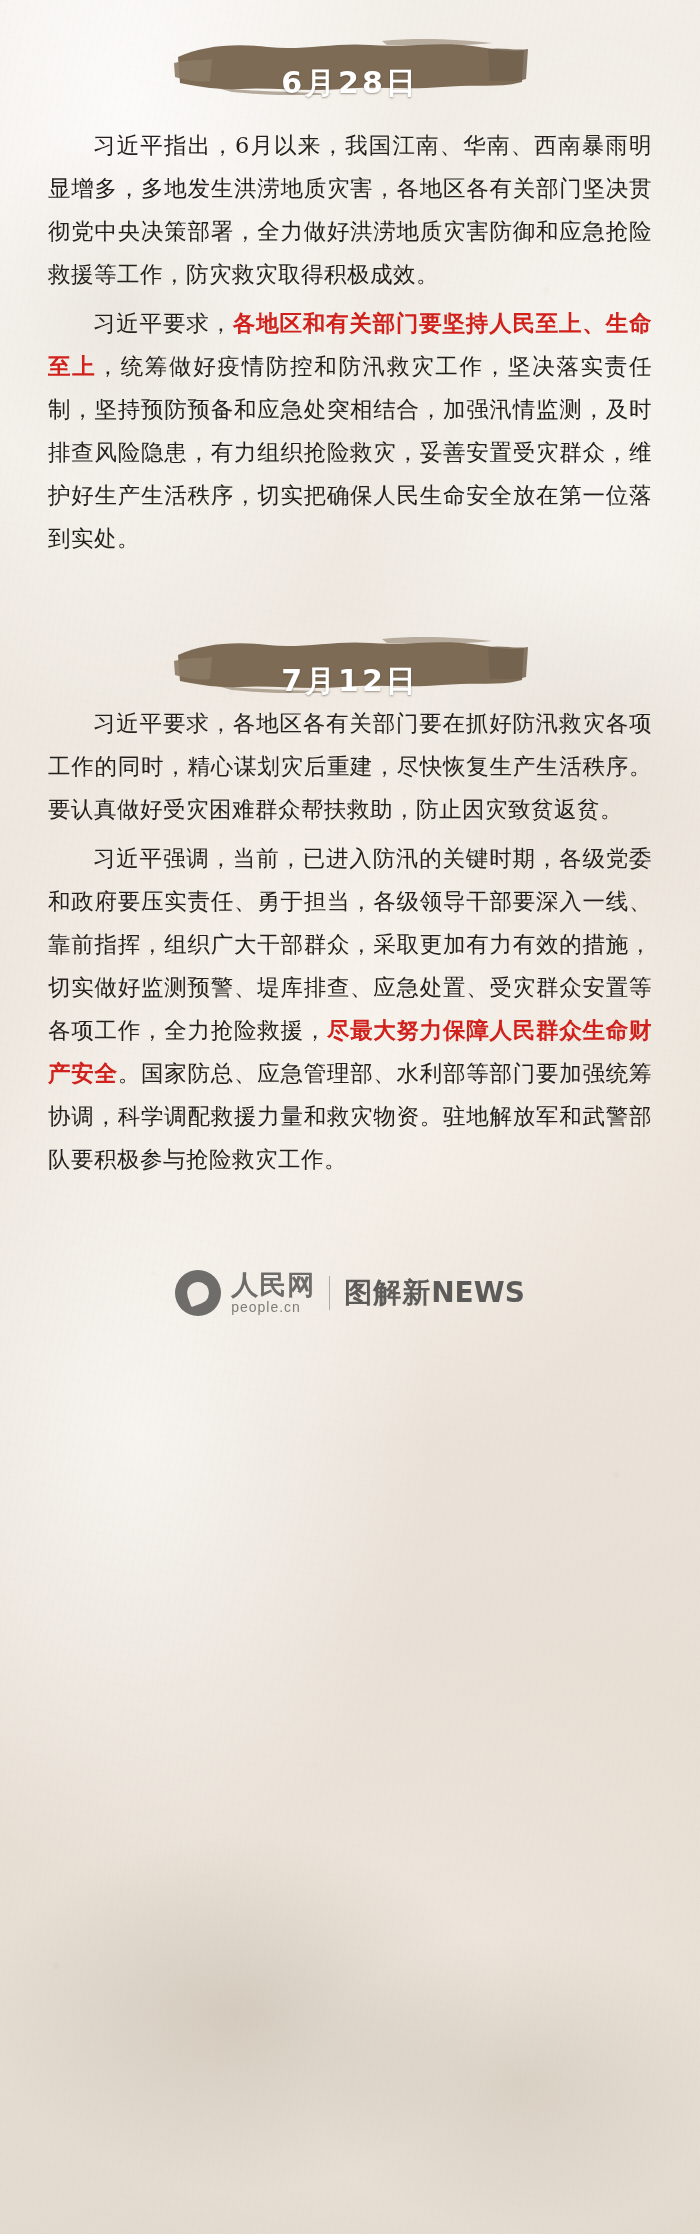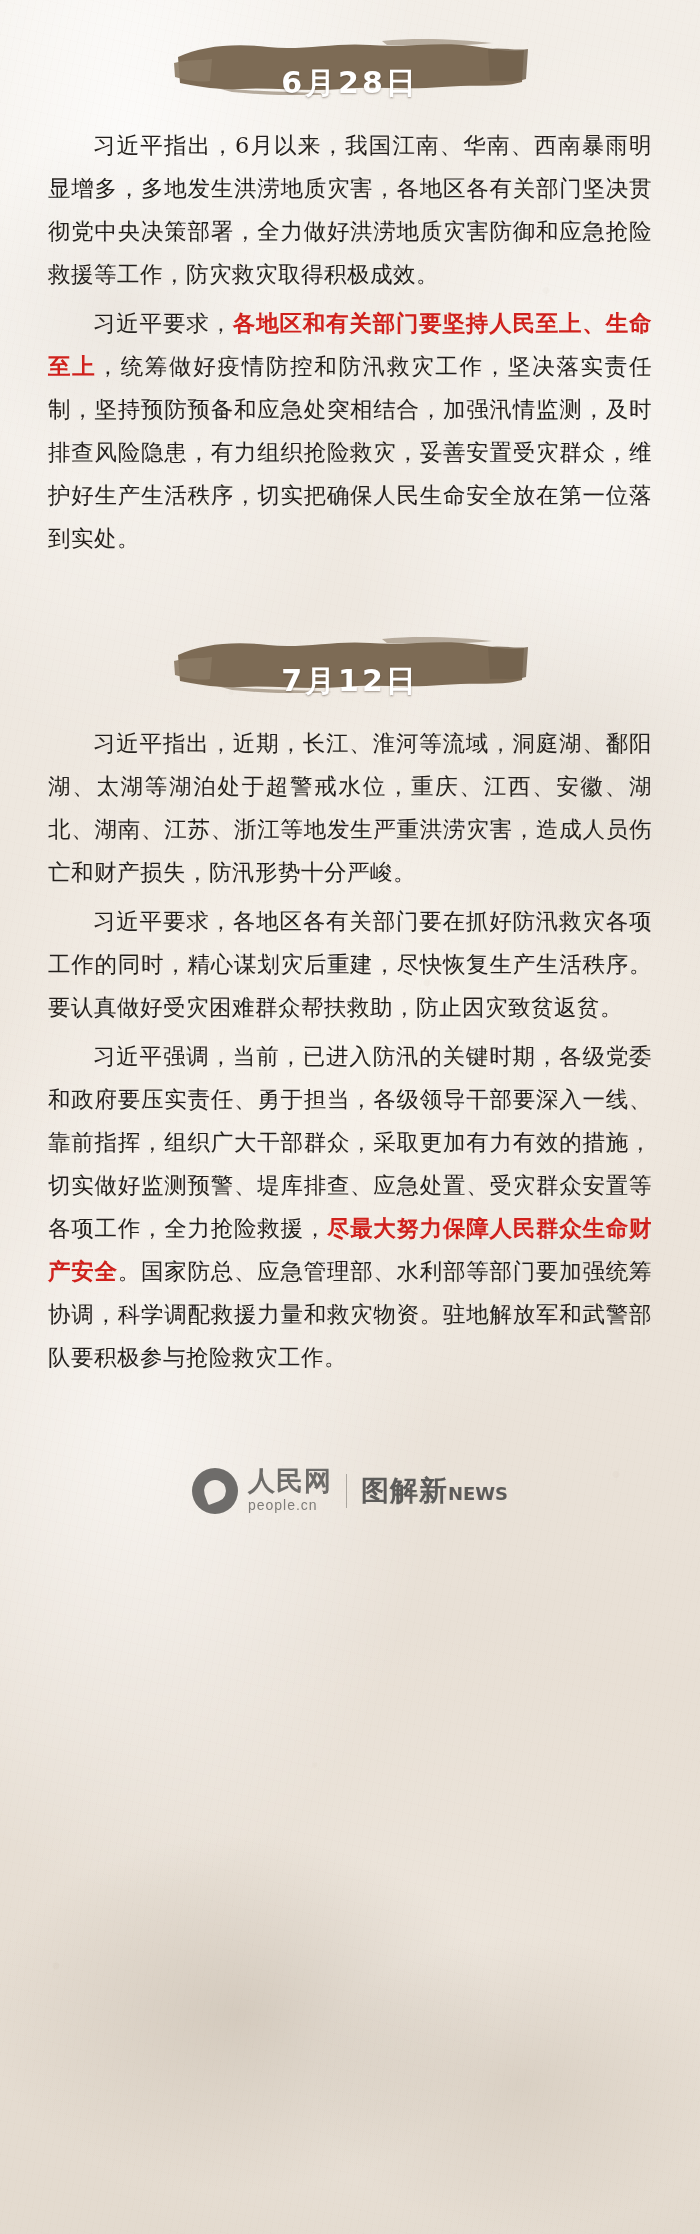--- a/index.html
+++ b/index.html
@@ -166,21 +166,21 @@
     border-radius: 50% 50% 50% 8%;
     background: #efeae4;
     transform: rotate(-20deg);
   }
   .logo-cn {
     font-size: 27px;
     font-weight: bold;
     color: #5c5b59;
     letter-spacing: 1px;
     line-height: 1.05;
-    font-family: Liberation Mono, monospace;
+    font-family: Liberation Sans, sans-serif;
     text-align: center;
   }
   .logo-en {
     font-size: 14px;
     color: #6e6c69;
     letter-spacing: 1px;
     font-family: "Liberation Sans", sans-serif;
   }
   .logo-divider {
     width: 1px;
@@ -189,21 +189,21 @@
     margin: 0 14px;
   }
   .logo-second {
     font-size: 28px;
     font-weight: bold;
     color: #5c5b59;
     letter-spacing: 1px;
     font-family: "DejaVu Sans", "Liberation Sans", sans-serif;
   }
   .logo-second .lat {
-    font-size: 18px;
+    font-size: 28px;
     letter-spacing: 0px;
   }
 </style>
 </head>
 <body>
 
 <div class="page">
   <div class="grain"></div>
   <div class="smudge-a"></div>
   <div class="smudge-b"></div>
@@ -239,23 +239,20 @@
         <svg class="brush" viewBox="0 0 356 58" preserveAspectRatio="none">
           <path d="M6,20 C30,9 62,6 96,10 C130,14 164,5 198,8 C232,11 268,4 300,9 C322,12 340,16 352,13 L350,45 C330,51 300,47 270,50 C236,53 202,49 170,52 C134,55 100,50 68,52 C44,53 22,49 8,46 Z" fill="#7d6b55"></path>
           <path d="M2,26 C18,22 28,24 40,22 L38,44 C24,46 12,42 3,40 Z" fill="#8b7a64" opacity="0.9"></path>
           <path d="M316,12 C330,10 344,14 356,12 L354,42 C342,46 328,43 318,44 Z" fill="#72624e" opacity="0.85"></path>
           <path d="M30,47 C70,56 120,54 160,57 C140,59 100,59 60,55 Z" fill="#7d6b55" opacity="0.55"></path>
           <path d="M210,4 C250,0 290,3 320,6 C290,9 250,9 215,8 Z" fill="#7d6b55" opacity="0.5"></path>
         </svg>
         <span class="banner-text">7月12日</span>
       </div>
 
-      <p class="para first-of-block">
-        <span>习近平指出，近期，长江、淮河等流域，洞庭湖、鄱阳湖、太湖等湖泊处于超警戒水位，重庆、江西、安徽、湖北、湖南、江苏、浙江等地发生严重洪涝灾害，造成人员伤亡和财产损失，防汛形势十分严峻。</span>
-      </p>
       <p class="para">
         <span>习近平要求，各地区各有关部门要在抓好防汛救灾各项工作的同时，精心谋划灾后重建，尽快恢复生产生活秩序。要认真做好受灾困难群众帮扶救助，防止因灾致贫返贫。</span>
       </p>
       <p class="para">
         <span>习近平强调，当前，已进入防汛的关键时期，各级党委和政府要压实责任、勇于担当，各级领导干部要深入一线、靠前指挥，组织广大干部群众，采取更加有力有效的措施，切实做好监测预警、堤库排查、应急处置、受灾群众安置等各项工作，全力抢险救援，</span><span class="hl">尽最大努力保障人民群众生命财产安全</span><span>。国家防总、应急管理部、水利部等部门要加强统筹协调，科学调配救援力量和救灾物资。驻地解放军和武警部队要积极参与抢险救灾工作。</span>
       </p>
     </div>
 
   </div>
 

